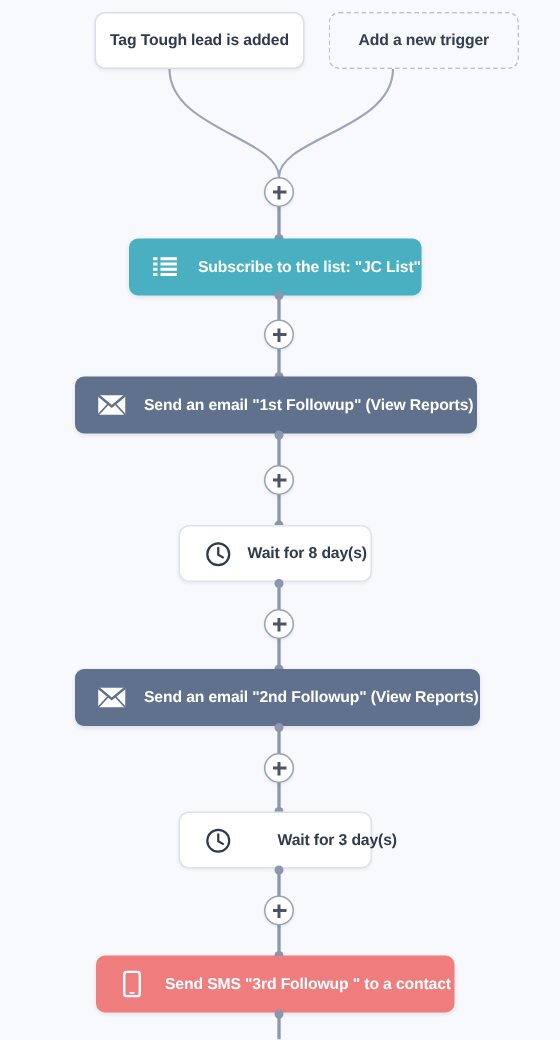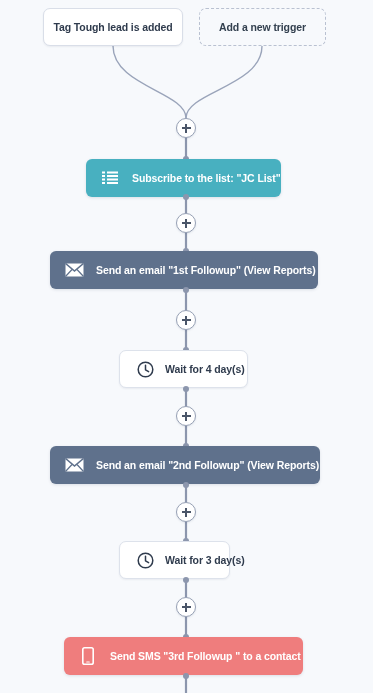--- a/index.html
+++ b/index.html
@@ -42,20 +42,21 @@
   }
 
   
   .trigger {
     height: 38px;
     background: #ffffff;
     border: 1px solid #d9dee8;
     border-radius: 7px;
     justify-content: center;
     box-shadow: 0 1px 2px rgba(40,55,85,0.07);
+    margin-left: 20px;
   }
   .trigger.dashed {
     background: transparent;
     border: 1px dashed #b9c1d1;
     box-shadow: none;
     text-align: right;
   }
   .trigger-label {
     font-size: 10.5px;
     font-weight: bold;
@@ -217,21 +218,21 @@
   <div class="plus-btn" style="left:176px; top:310px;"></div>
 
   <div class="dot" style="left:183px; top:347px;"></div>
   <div class="node wait" style="left:119px; top:350px; width:129px;">
     <span class="icon">
       <svg width="17" height="17" viewBox="0 0 17 17">
         <circle cx="8.5" cy="8.5" r="7.3" fill="none" stroke="#2f3b4d" stroke-width="1.5"></circle>
         <path d="M8.5 4.2 V8.8 L11.6 10.6" fill="none" stroke="#2f3b4d" stroke-width="1.5" stroke-linecap="round" stroke-linejoin="round"></path>
       </svg>
     </span>
-    <span class="label">Wait for 4 day(s)</span>
+    <span class="label">Wait for 8 day(s)</span>
   </div>
   <div class="dot" style="left:183px; top:386px;"></div>
 
   <div class="plus-btn" style="left:176px; top:406px;"></div>
 
   <div class="dot" style="left:183px; top:443px;"></div>
   <div class="node action slate" style="left:50px; top:446px; width:270px;">
     <span class="icon">
       <svg width="19" height="14" viewBox="0 0 19 14">
         <path d="M0.5 0.5 H18.5 V13.5 H0.5 Z" fill="#ffffff"></path>
@@ -239,21 +240,21 @@
         <path d="M0.5 13.5 L7 6.5 M18.5 13.5 L12 6.5" fill="none" stroke="#5f718c" stroke-width="1.2"></path>
       </svg>
     </span>
     <span class="label">Send an email "2nd Followup" (View Reports)</span>
   </div>
   <div class="dot" style="left:183px; top:482px;"></div>
 
   <div class="plus-btn" style="left:176px; top:502px;"></div>
 
   <div class="dot" style="left:183px; top:538px;"></div>
-  <div class="node wait" style="left:119px; top:541px; width:111px;">
+  <div class="node wait" style="left:119px; top:541px; width:129px;gap:20px;">
     <span class="icon">
       <svg width="17" height="17" viewBox="0 0 17 17">
         <circle cx="8.5" cy="8.5" r="7.3" fill="none" stroke="#2f3b4d" stroke-width="1.5"></circle>
         <path d="M8.5 4.2 V8.8 L11.6 10.6" fill="none" stroke="#2f3b4d" stroke-width="1.5" stroke-linecap="round" stroke-linejoin="round"></path>
       </svg>
     </span>
     <span class="label">Wait for 3 day(s)</span>
   </div>
   <div class="dot" style="left:183px; top:577px;"></div>
 

